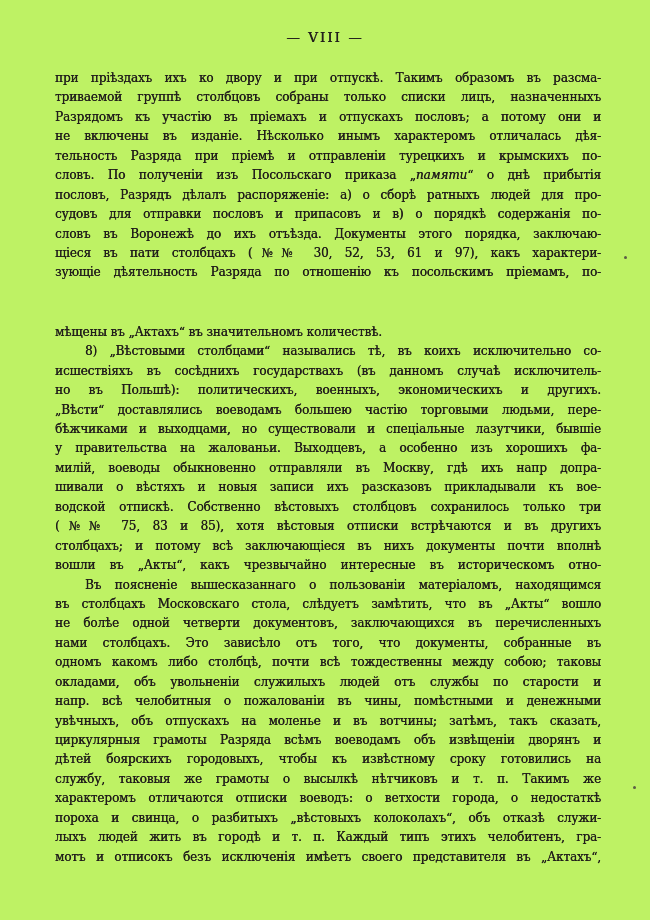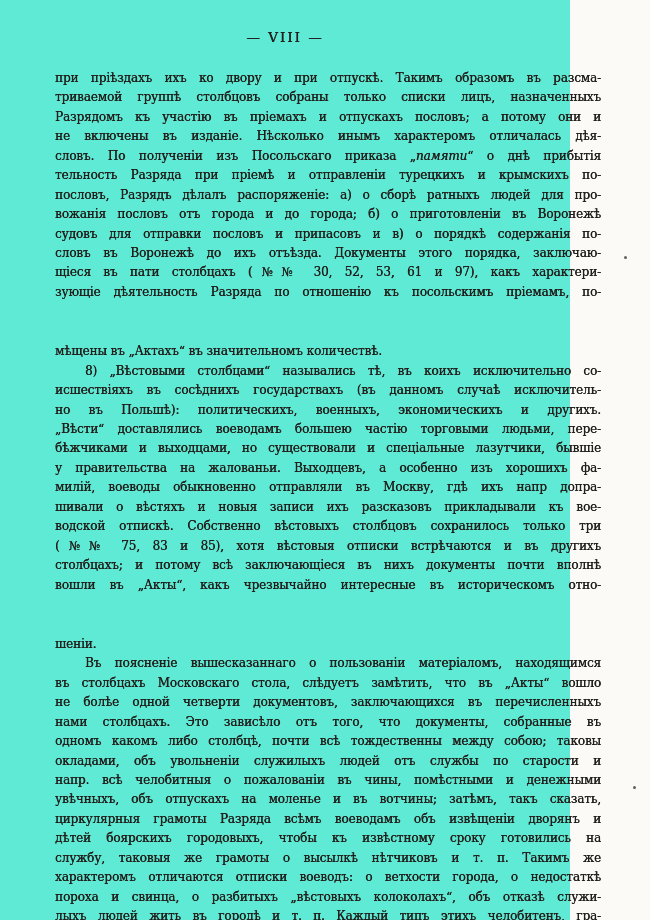--- a/index.html
+++ b/index.html
@@ -3,22 +3,22 @@
 <meta charset="utf-8">
 <style>
   html, body { margin: 0; padding: 0; }
   body {
     width: 650px; height: 920px;
     background: #fbfaf7;
     overflow: hidden;
   }
   .page {
     position: relative;
-    width: 570px; height: 920px;
-    background: #5eead4;
+    width: 650px; height: 920px;
+    background: #bef264;
     color: #211e1b;
     font-family: "DejaVu Serif", "Liberation Serif", serif;
   }
   .pg-header {
     position: absolute;
     top: 29px; left: 0; width: 100%;
     text-align: center;
     font-size: 13.5px;
     letter-spacing: 2px;
     text-shadow: 0.3px 0 0 currentColor;
@@ -57,45 +57,43 @@
 
   <div class="pg-header">— VIII —</div>
 
   <div class="text-block">
 
     <div class="para">
       <div class="line">при пріѣздахъ ихъ ко двору и при отпускѣ. Такимъ образомъ въ разсма-</div>
       <div class="line">триваемой группѣ столбцовъ собраны только списки лицъ, назначенныхъ</div>
       <div class="line">Разрядомъ къ участію въ пріемахъ и отпускахъ пословъ; а потому они и</div>
       <div class="line">не включены въ изданіе. Нѣсколько инымъ характеромъ отличалась дѣя-</div>
+      <div class="line">тельность Разряда при пріемѣ и отправленіи турецкихъ и крымскихъ по-</div>
       <div class="line"><span>словъ. По полученіи изъ Посольскаго приказа „</span><span class="it">памяти</span><span>“ о днѣ прибытія</span></div>
-      <div class="line">тельность Разряда при пріемѣ и отправленіи турецкихъ и крымскихъ по-</div>
       <div class="line">пословъ, Разрядъ дѣлалъ распоряженіе: а) о сборѣ ратныхъ людей для про-</div>
-      <div class="line">вожанія пословъ отъ города и до города; б) о приготовленіи въ Воронежѣ</div>
       <div class="line">судовъ для отправки пословъ и припасовъ и в) о порядкѣ содержанія по-</div>
       <div class="line">словъ въ Воронежѣ до ихъ отъѣзда. Документы этого порядка, заключаю-</div>
       <div class="line">щіеся въ пати столбцахъ (№№ 30, 52, 53, 61 и 97), какъ характери-</div>
       <div class="line">зующіе дѣятельность Разряда по отношенію къ посольскимъ пріемамъ, по-</div>
       <div class="line endp">мѣщены въ „Актахъ“ въ значительномъ количествѣ.</div>
     </div>
 
     <div class="para">
       <div class="line ind">8) „Вѣстовыми столбцами“ назывались тѣ, въ коихъ исключительно со-</div>
       <div class="line">исшествіяхъ въ сосѣднихъ государствахъ (въ данномъ случаѣ исключитель-</div>
       <div class="line">но въ Польшѣ): политическихъ, военныхъ, экономическихъ и другихъ.</div>
       <div class="line">„Вѣсти“ доставлялись воеводамъ большею частію торговыми людьми, пере-</div>
       <div class="line">бѣжчиками и выходцами, но существовали и спеціальные лазутчики, бывшіе</div>
       <div class="line">у правительства на жалованьи. Выходцевъ, а особенно изъ хорошихъ фа-</div>
       <div class="line">милій, воеводы обыкновенно отправляли въ Москву, гдѣ ихъ напр допра-</div>
       <div class="line">шивали о вѣстяхъ и новыя записи ихъ разсказовъ прикладывали къ вое-</div>
       <div class="line">водской отпискѣ. Собственно вѣстовыхъ столбцовъ сохранилось только три</div>
       <div class="line">(№№ 75, 83 и 85), хотя вѣстовыя отписки встрѣчаются и въ другихъ</div>
       <div class="line">столбцахъ; и потому всѣ заключающіеся въ нихъ документы почти вполнѣ</div>
       <div class="line">вошли въ „Акты“, какъ чрезвычайно интересные въ историческомъ отно-</div>
-      <div class="line endp">шеніи.</div>
     </div>
 
     <div class="para">
       <div class="line ind">Въ поясненіе вышесказаннаго о пользованіи матеріаломъ, находящимся</div>
       <div class="line">въ столбцахъ Московскаго стола, слѣдуетъ замѣтить, что въ „Акты“ вошло</div>
       <div class="line">не болѣе одной четверти документовъ, заключающихся въ перечисленныхъ</div>
       <div class="line">нами столбцахъ. Это зависѣло отъ того, что документы, собранные въ</div>
       <div class="line">одномъ какомъ либо столбцѣ, почти всѣ тождественны между собою; таковы</div>
       <div class="line">окладами, объ увольненіи служилыхъ людей отъ службы по старости и</div>
       <div class="line">напр. всѣ челобитныя о пожалованіи въ чины, помѣстными и денежными</div>

